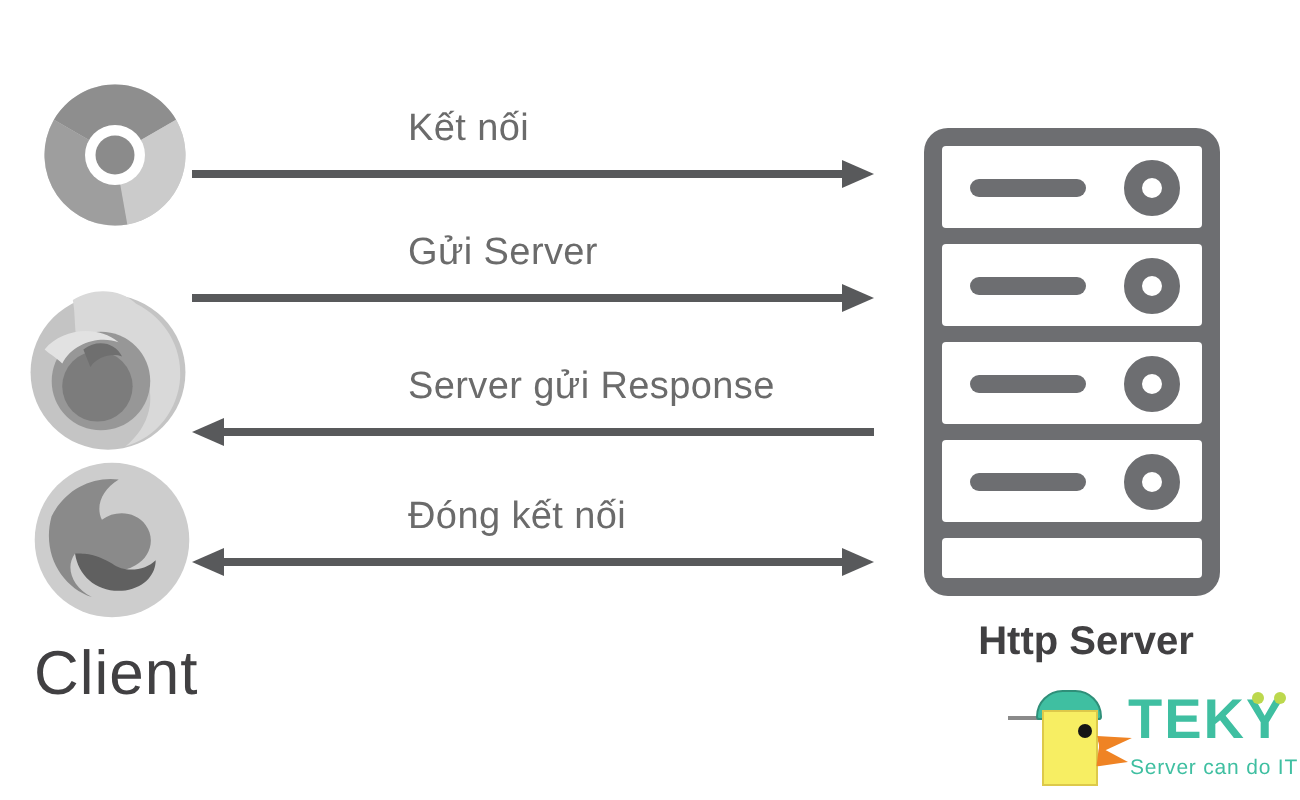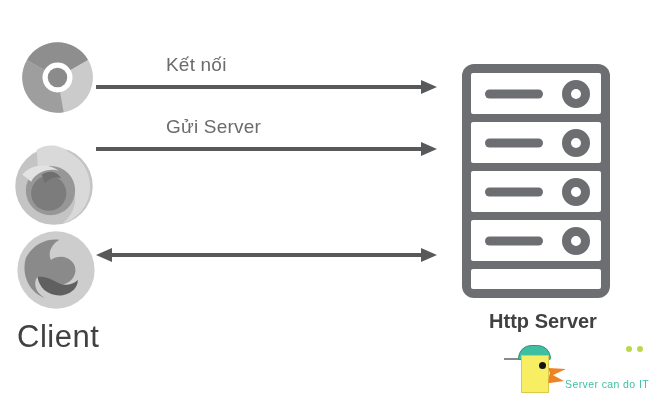--- a/index.html
+++ b/index.html
@@ -19,21 +19,21 @@
   .ic-firefox{left:10px;top:139px;width:88px;height:89px}
   .ic-edge{left:14px;top:228px;width:84px;height:84px}
   .client-label{
     position:absolute;left:17px;top:319px;font-size:31px;font-weight:normal;
     color:var(--title-text);letter-spacing:.5px;
   }
   
   .msg-row{position:absolute;left:96px;width:341px}
   .msg-0{top:54px}.msg-1{top:116px}.msg-2{top:183px}.msg-3{top:248px}
   .msg-label{
-    font-size:19px;color:var(--label-text);margin-left:70px;line-height:22px;
+    font-size:19px;color:var(--label-text);margin-left:108px;line-height:22px;
     margin-bottom:4px;letter-spacing:.2px;
   }
   .arrow{display:flex;align-items:center;height:14px}
   .arrow .line{flex:1;height:4px;background:var(--arrow)}
   .arrow .head{width:0;height:0;border-top:7px solid transparent;border-bottom:7px solid transparent}
   .arrow .head.right{border-left:16px solid var(--arrow)}
   .arrow .head.left{border-right:16px solid var(--arrow)}
   
   .server{
     position:absolute;left:462px;top:64px;width:148px;height:234px;
@@ -116,22 +116,31 @@
 
   <div class="msg-row msg-1">
     <div class="msg-label">Gửi Server</div>
     <div class="arrow">
 
       <span class="line"></span>
       <span class="head right"></span>
     </div>
   </div>
 
+  <div class="msg-row msg-2">
+    <div class="msg-label">Server gửi Response</div>
+    <div class="arrow">
+      <span class="head left"></span>
+      <span class="line"></span>
+
+    </div>
+  </div>
 
   <div class="msg-row msg-3">
+    <div class="msg-label">Đóng kết nối</div>
     <div class="arrow">
       <span class="head left"></span>
       <span class="line"></span>
       <span class="head right"></span>
     </div>
   </div>
 
   <div class="server">
     <div class="slot">
       <span class="bar"></span>
@@ -154,18 +163,19 @@
 
   <div class="server-label">Http Server</div>
 
   <div class="logo">
     <span class="tail"></span>
     <span class="cap"></span>
     <span class="body"></span>
     <span class="eye"></span>
     <span class="beak-top"></span>
     <span class="beak-bot"></span>
+    <span class="brand">TEKY</span>
     <span class="dot d1"></span>
     <span class="dot d2"></span>
     <span class="tagline">Server can do IT</span>
   </div>
 
 </div>
 
 </body></html>

